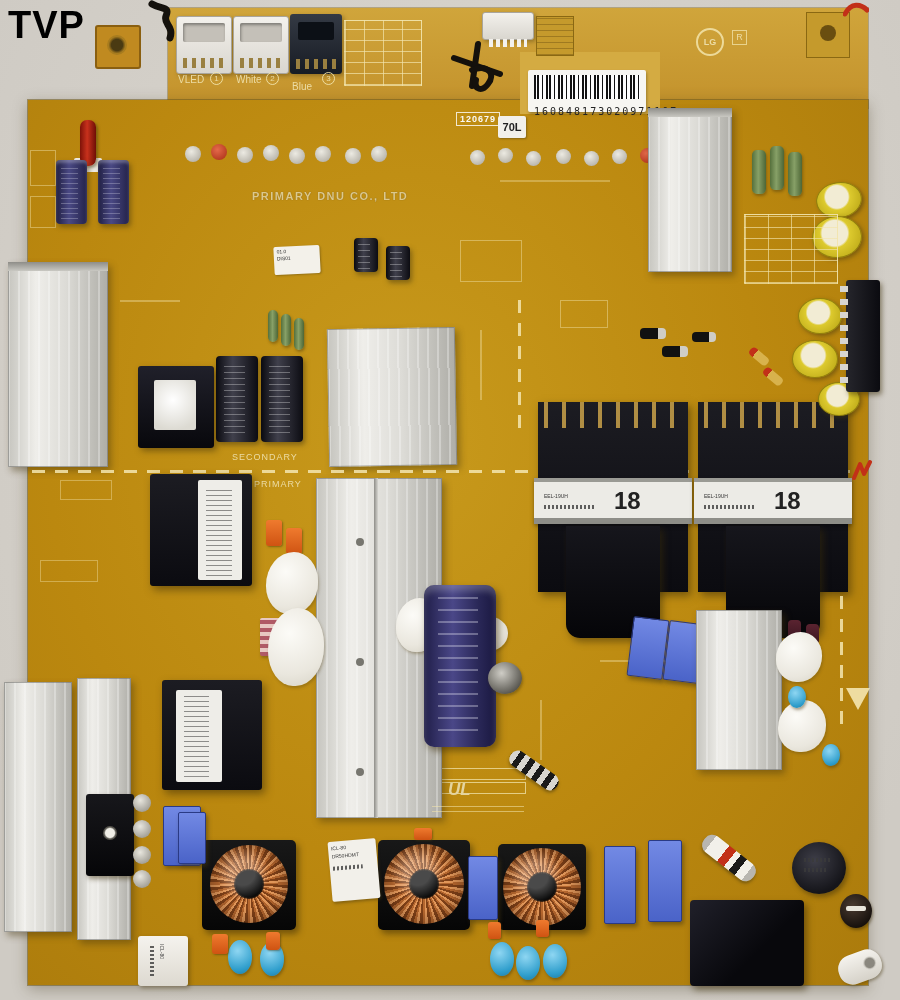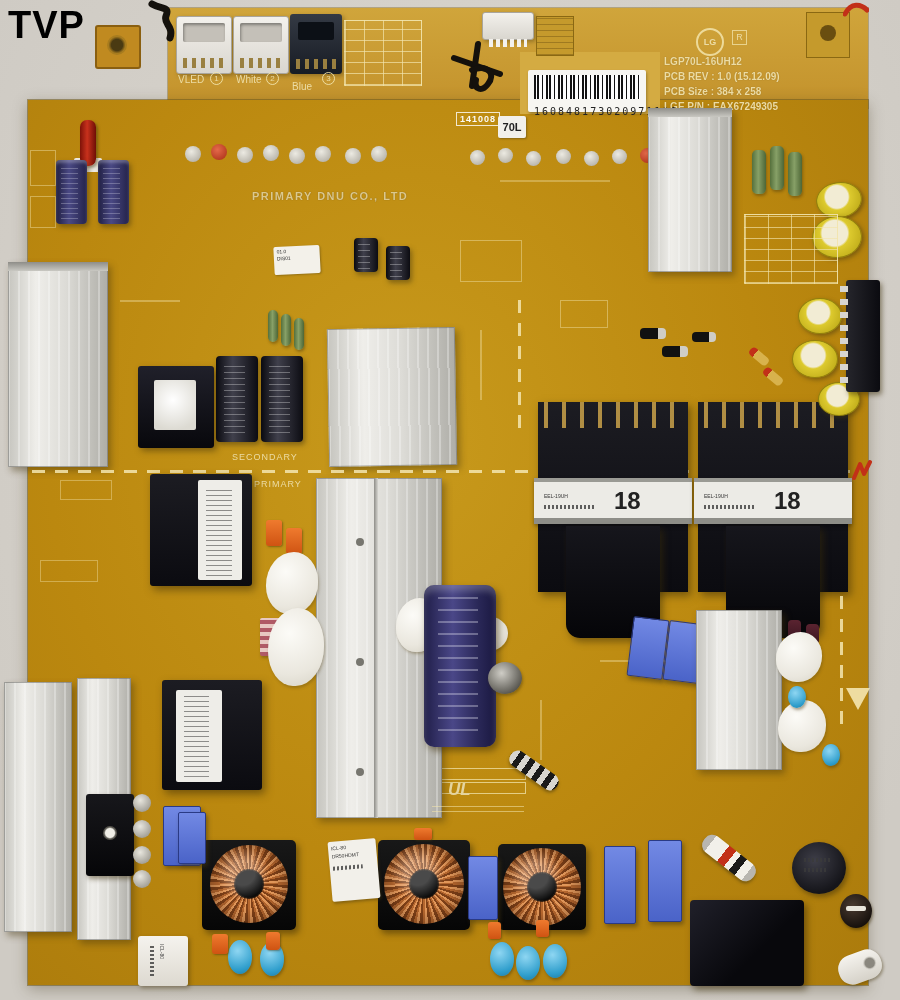--- a/index.html
+++ b/index.html
@@ -131,29 +131,23 @@
   <div class="abs silk-box silk-text" style="left:732px;top:30px;width:13px;height:13px;font-size:9px;text-align:center;line-height:13px;">R</div>
 
   <div class="abs" style="left:528px;top:70px;width:118px;height:42px;background:#f7f6f2;border-radius:2px;box-shadow:1px 2px 3px rgba(70,55,15,.4);">
     <div class="abs" style="left:6px;top:5px;width:106px;height:24px;
          background:repeating-linear-gradient(90deg,#131313 0 2px, #fff 2px 3px, #131313 3px 5px, #fff 5px 8px, #131313 8px 9px, #fff 9px 12px);"></div>
     <div class="abs" style="left:6px;top:30px;color:#222;font-family:'DejaVu Sans Mono',monospace;">
       <span class="tinytext" style="letter-spacing:2px;">160848173020971107</span>
     </div>
   </div>
 
-  <div class="abs silk-text" style="left:664px;top:54px;width:200px;font-size:10px;font-weight:bold;line-height:15px;text-shadow:0 0 1px rgba(140,100,20,.8);">
-    <div>LGP70L-16UH12</div>
-    <div>PCB REV : 1.0 (15.12.09)</div>
-    <div>PCB Size : 384 x 258</div>
-    <div>LGE P/N : EAX67249305</div>
-  </div>
 
   <div class="abs" style="left:456px;top:112px;padding:1px 3px;border:1px solid rgba(255,255,255,.8);color:#fbfaf6;font-size:9px;font-weight:bold;letter-spacing:1px;">
-    <span>141008</span>
+    <span>120679</span>
   </div>
   <div class="abs" style="left:498px;top:116px;width:28px;height:22px;background:#f2f0ea;border-radius:2px;text-align:center;box-shadow:1px 1px 2px rgba(70,55,15,.45);">
     <span style="font-size:11px;font-weight:bold;color:#222;line-height:22px;">70L</span>
   </div>
 
   <div class="abs" style="left:185px;top:142px;width:220px;height:30px;">
     <div class="abs" style="left:0;top:4px;width:16px;height:16px;border-radius:50%;background:radial-gradient(circle at 40% 35%,#eceae2,#a8a49a);"></div>
     <div class="abs" style="left:26px;top:2px;width:16px;height:16px;border-radius:50%;background:radial-gradient(circle at 40% 35%,#e46a4a,#a82c14);"></div>
     <div class="abs" style="left:52px;top:5px;width:16px;height:16px;border-radius:50%;background:radial-gradient(circle at 40% 35%,#eceae2,#a8a49a);"></div>
     <div class="abs" style="left:78px;top:3px;width:16px;height:16px;border-radius:50%;background:radial-gradient(circle at 40% 35%,#eceae2,#a8a49a);"></div>

